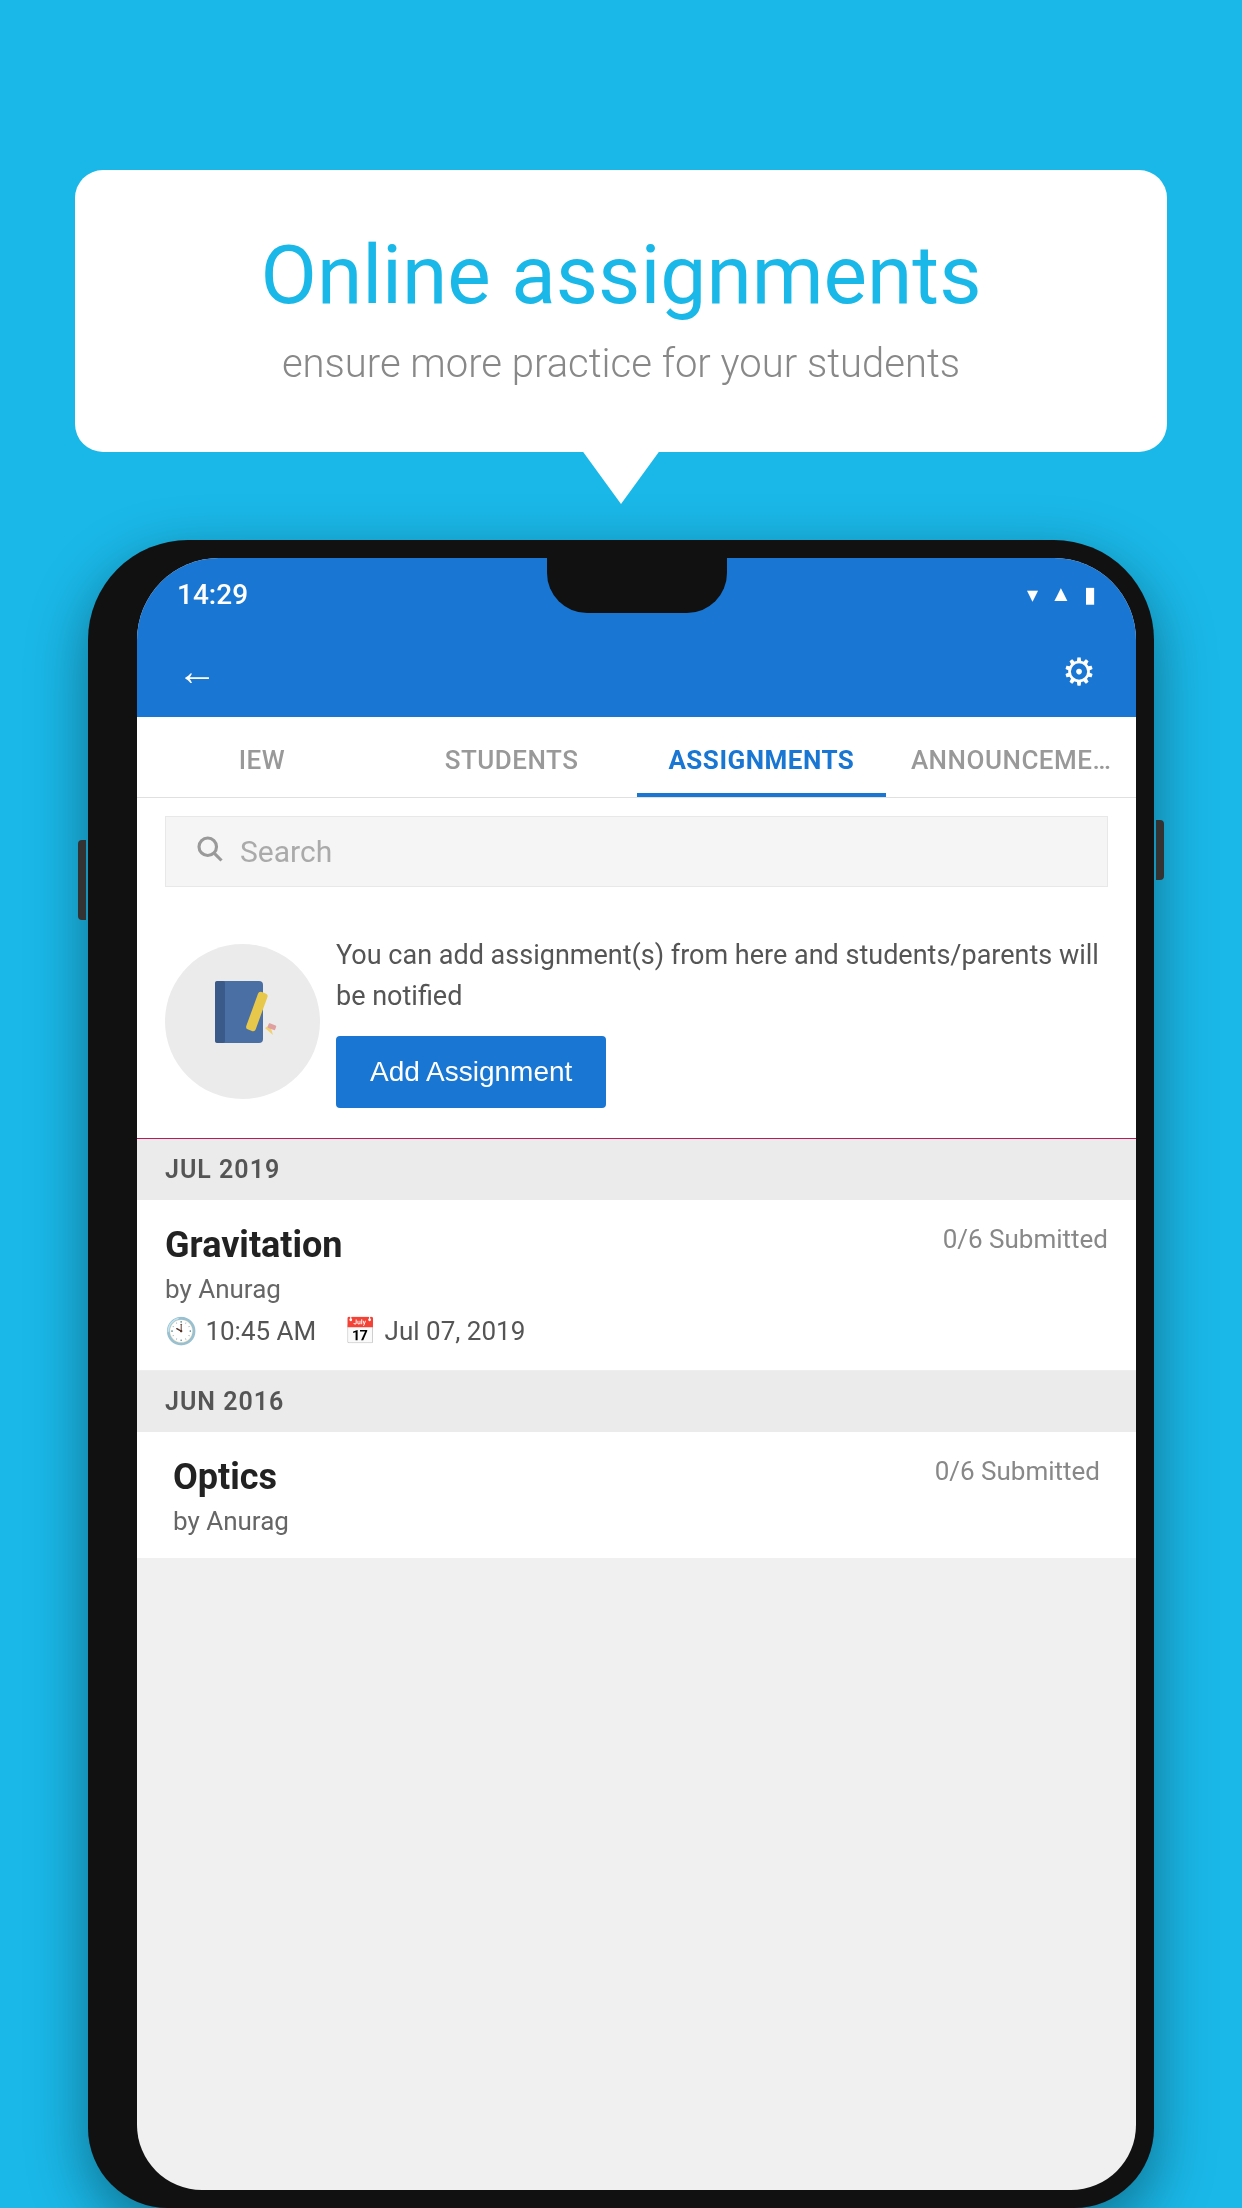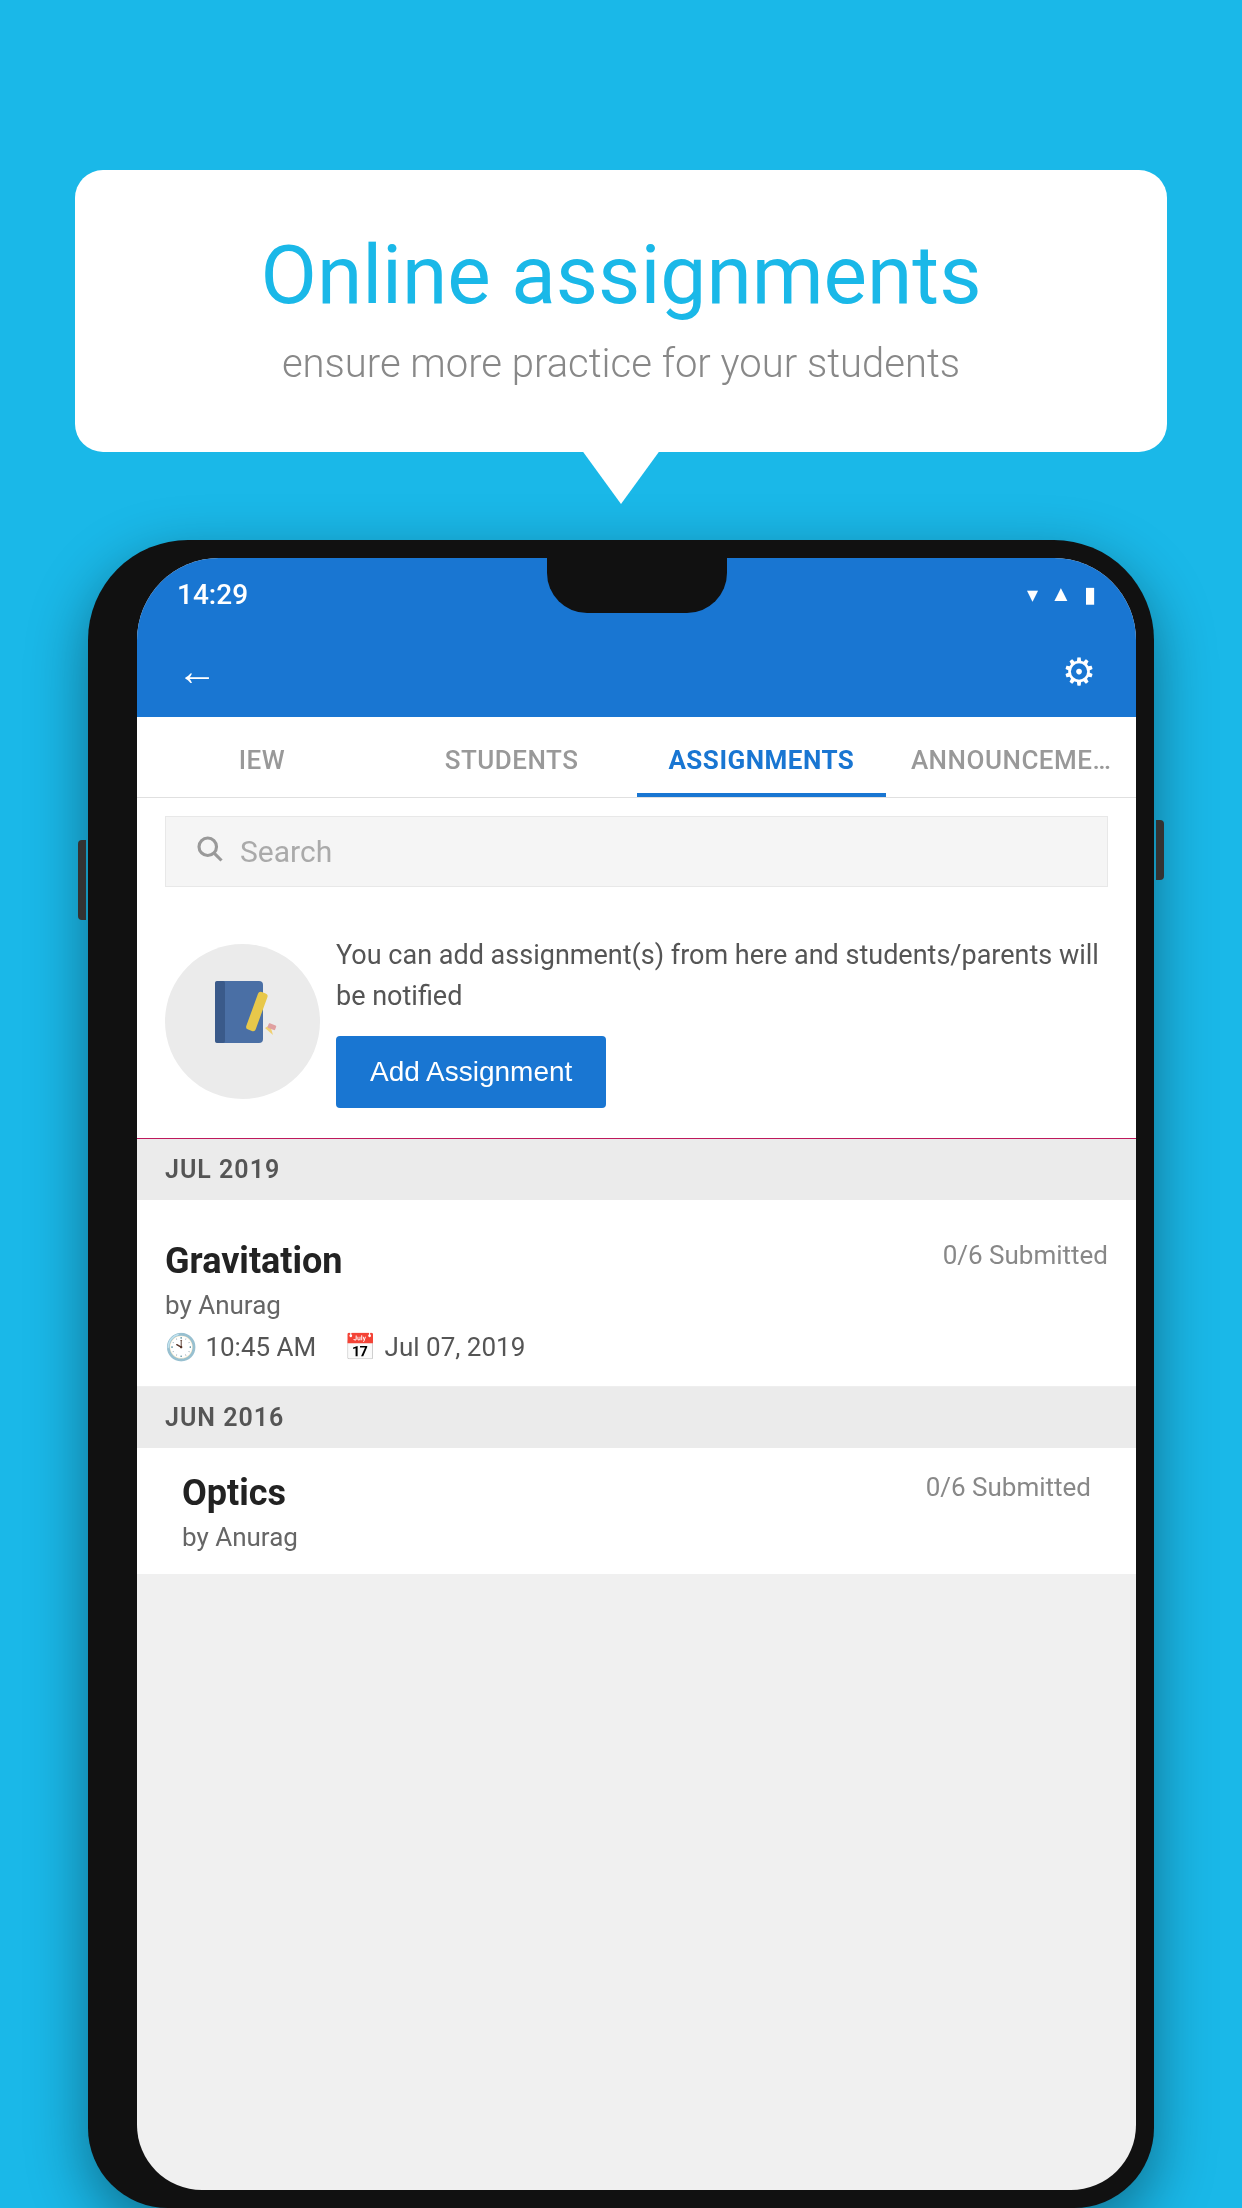--- a/index.html
+++ b/index.html
@@ -244,21 +244,21 @@
       padding: 16px 28px;
       font-size: 25px;
       font-weight: 600;
       color: #555;
       letter-spacing: 1px;
     }
 
     
     .assignment-item {
       background: white;
-      padding: 40px 28px 24px;
+      padding: 24px 28px 24px;
       border-bottom: 1px solid #eee;
     }
     .assignment-top-row {
       display: flex;
       justify-content: space-between;
       align-items: flex-start;
       margin-bottom: 8px;
     }
     .assignment-title {
       font-size: 36px;
@@ -307,21 +307,21 @@
       top: 280px;
       width: 8px;
       height: 60px;
       background: #333;
       border-radius: 0 4px 4px 0;
     }
 
     
     .assignment-item-partial {
       background: white;
-      padding: 24px 45px 10px;
+      padding: 24px 36px 10px;
     }
   </style>
 </head>
 <body>
 
 <div class="speech-bubble-container">
   <div class="speech-bubble">
     <div class="speech-bubble-title">Online assignments</div>
     <div class="speech-bubble-subtitle">ensure more practice for your students</div>
   </div>

